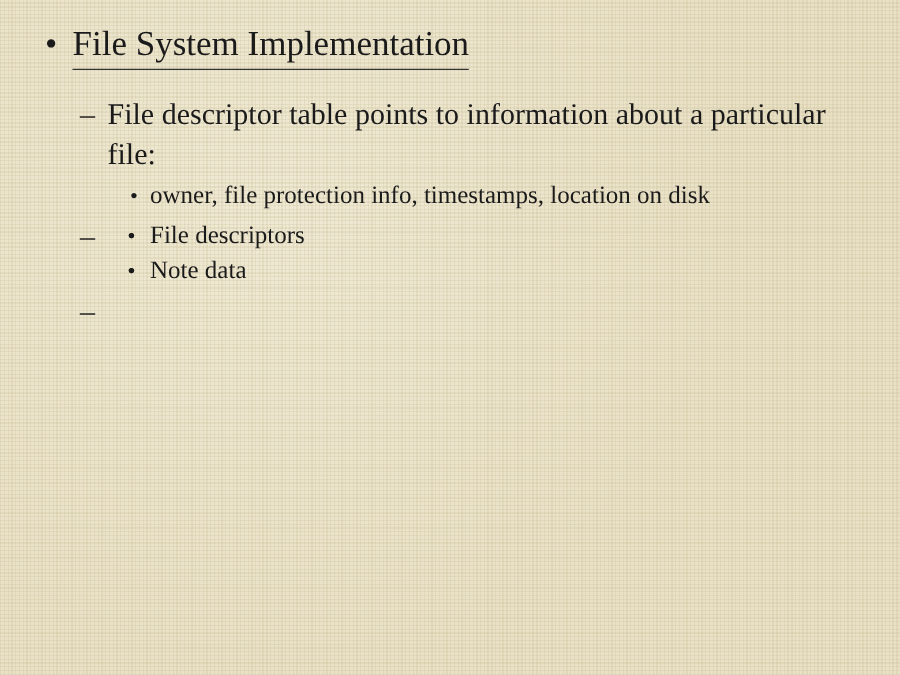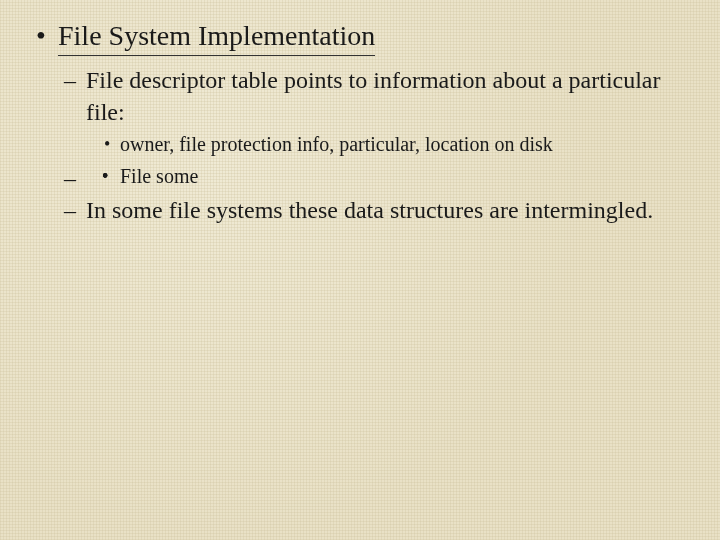--- a/index.html
+++ b/index.html
@@ -27,21 +27,21 @@
   ul { list-style: none; padding: 0; margin: 0; }
 
   
   .l1 > li { position: relative; padding-left: 24px; }
   .l1 > li > .marker { position: absolute; left: 2px; top: 0; font-size: 28px; line-height: 36px; }
   .l1-title {
     font-size: 28px; line-height: 36px;
     border-bottom: 1px solid #333;
     display: inline-block;
     padding-bottom: 1px;
-    margin-bottom: 8px;
+    margin-bottom: 20px;
   }
 
   
   .l2 { margin-left: 6px; }
   .l2 > li { position: relative; padding-left: 22px; font-size: 24px; line-height: 32px; margin-bottom: 4px; }
   .l2 > li > .marker { position: absolute; left: 0; top: 0; }
 
   
   .l3 { margin-left: 16px; margin-top: 2px; margin-bottom: 2px; }
   .l3 > li { position: relative; padding-left: 18px; font-size: 20px; line-height: 28px; }
@@ -61,44 +61,44 @@
     <span class="l1-title">File System Implementation</span>
 
     <ul class="l2">
 
       <li>
         <span class="marker">–</span>
         <span>File descriptor table points to information about a particular file:</span>
         <ul class="l3">
           <li>
             <span class="marker">•</span>
-            <span>owner, file protection info, particular, location on disk</span>
+            <span>owner, file protection info, timestamps, location on disk</span>
           </li>
         </ul>
       </li>
 
       <li>
         <span class="marker">–</span>
         <ul class="l4">
           <li>
             <span class="marker">•</span>
           </li>
           <li>
             <span class="marker">•</span>
+            <span>File descriptors</span>
           </li>
           <li>
             <span class="marker">•</span>
           </li>
           <li>
             <span class="marker">•</span>
-            <span>File some</span>
+            <span>Note data</span>
           </li>
         </ul>
       </li>
 
       <li>
         <span class="marker">–</span>
-        <span>In some file systems these data structures are intermingled.</span>
       </li>
 
     </ul>
   </li>
 </ul>
 
 </body></html>

